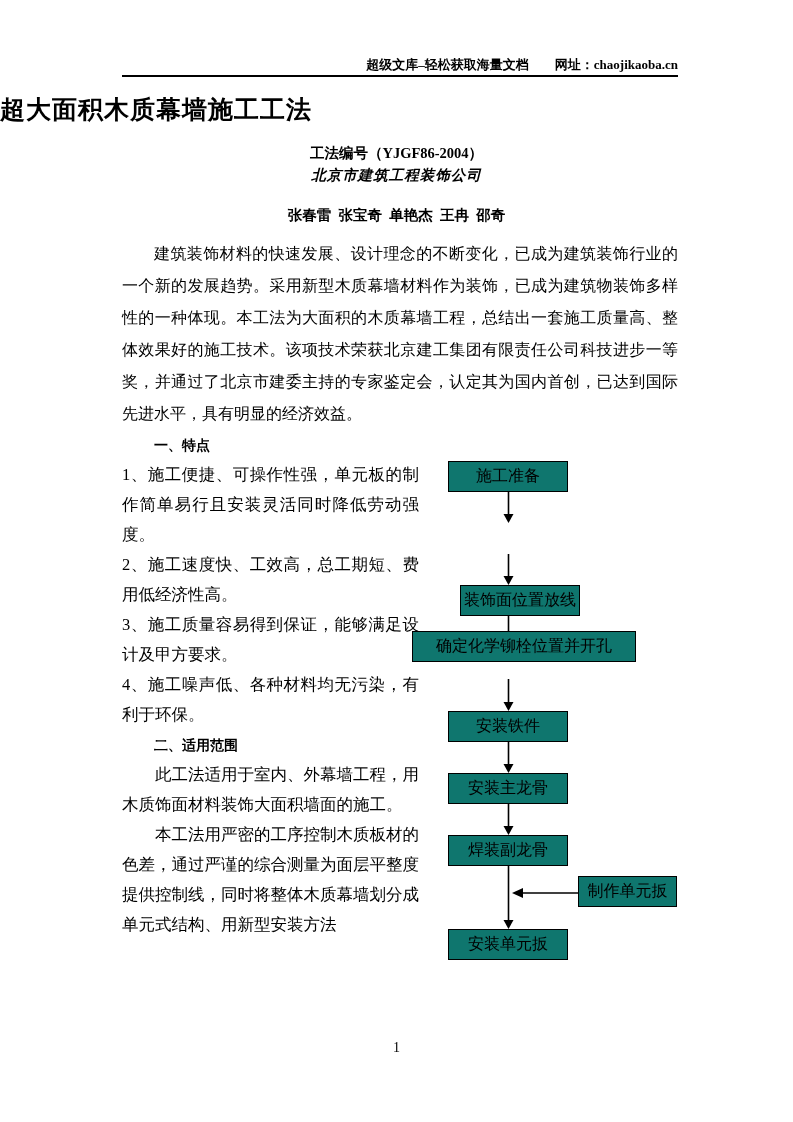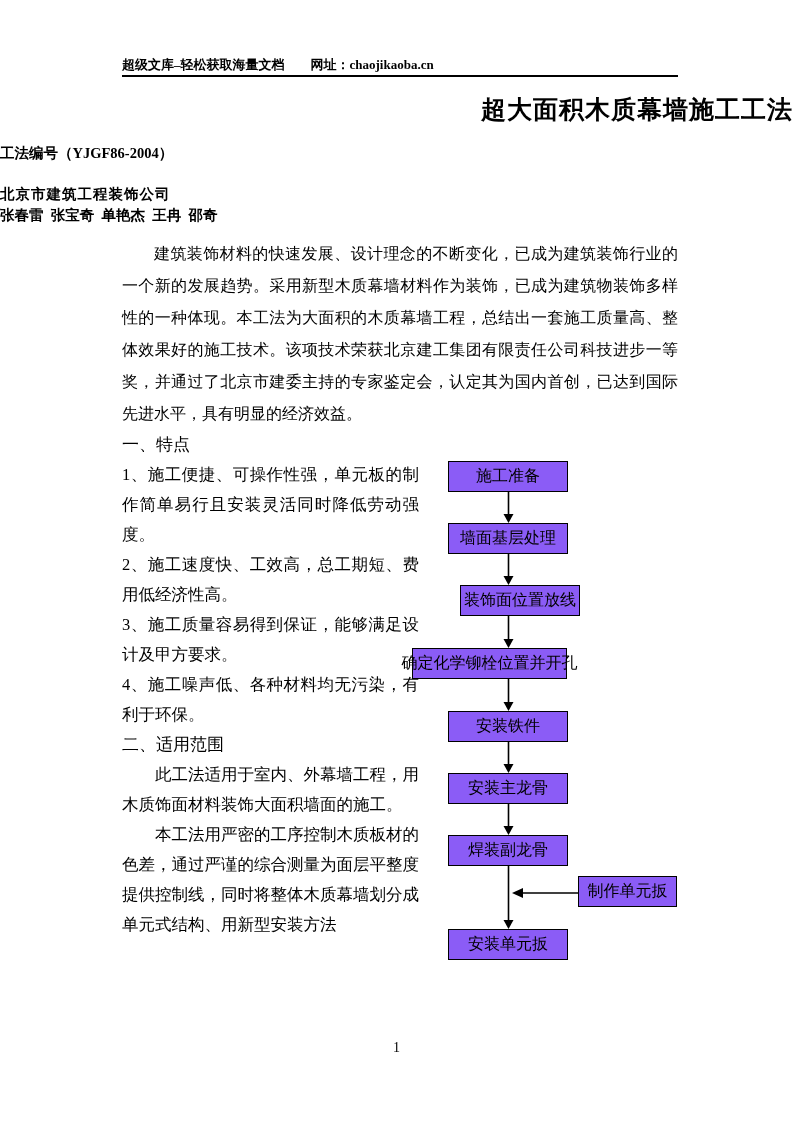--- a/index.html
+++ b/index.html
@@ -7,58 +7,58 @@
   .page {
     position:relative;
     width:793px; height:1122px;
     background:#ffffff;
     color:#000;
     font-family:"Liberation Serif","DejaVu Serif",serif;
     overflow:hidden;
   }
   
   .hdr {
-    position:absolute; top:56px; left:122px; right:115px;
-    text-align:left; font-size:13px; font-weight:bold;
+    position:absolute; top:56px; left:116px; right:115px;
+    text-align:right; font-size:13px; font-weight:bold;
     white-space:nowrap;
   }
   .hdr .site { margin-left:26px; }
   .hdr-rule {
     position:absolute; top:75px; left:122px; right:115px;
     border-top:2px solid #000; height:0;
   }
   
   .doc-title {
     position:absolute; top:93px; left:0; right:0;
-    text-align:right; font-size:25px; font-weight:bold; letter-spacing:1px;
+    text-align:left; font-size:25px; font-weight:bold; letter-spacing:1px;
   }
-  .meta { position:absolute; left:0; right:0; text-align:left;
+  .meta { position:absolute; left:0; right:0; text-align:center;
           font-size:14.5px; font-weight:bold; line-height:20px; white-space:pre-wrap; }
   .meta.code    { top:143px; }
-  .meta.company { top:184px; letter-spacing:1px; }
+  .meta.company { top:165px; letter-spacing:1px;font-style:italic; }
   .meta.authors { top:205px; }
   
   .intro {
     position:absolute; top:238px; left:122px; width:556px;
     font-size:16px; line-height:32px;
     text-align:justify; text-indent:2em;
   }
   
   .left-col { position:absolute; top:430px; left:122px; width:297px; }
   .lc-heading {
     font-family:"Liberation Sans","DejaVu Sans",sans-serif;
-    font-weight:normal; font-size:17px; line-height:30px;
+    font-weight:bold; font-size:14px; line-height:30px;margin-left:32px;
   }
   .lc-p { font-size:16.5px; line-height:30px; text-align:justify; }
   .lc-p.indent { text-indent:2em; }
   
   .flowchart { position:absolute; left:412px; top:455px; width:266px; height:560px; }
   .fc-box {
     position:absolute; height:31px;
-    border:1.6px solid #000; background:#8b5cf6;
+    border:1.6px solid #000; background:#0f766e;
     display:flex; align-items:center; justify-content:center;
     font-size:16px; white-space:nowrap;
   }
   .fc-caption {
     position:absolute; left:0; top:518px; width:210px;
     text-align:center; font-size:16.5px; white-space:pre-wrap;
   }
   .fc-svg { position:absolute; left:0; top:0; }
   
   .page-num {
@@ -112,23 +112,22 @@
         <polygon points="91.5,184 101.5,184 96.5,193"></polygon>
         <polygon points="91.5,247 101.5,247 96.5,256"></polygon>
         <polygon points="91.5,309 101.5,309 96.5,318"></polygon>
         <polygon points="91.5,371 101.5,371 96.5,380"></polygon>
         <polygon points="91.5,465 101.5,465 96.5,474"></polygon>
         <polygon points="100,438 111,433 111,443"></polygon>
       </g>
     </svg>
 
     <div class="fc-box" style="left:36px; top:6px;   width:120px;">施工准备</div>
-    <div class="fc-box" style="left:36px; top:68px;  width:120px;">墙面基层处理</div>
     <div class="fc-box" style="left:36px; top:130px; width:120px;margin-left:12px;">装饰面位置放线</div>
-    <div class="fc-box" style="left:0;    top:193px; width:155px;">确定化学铆栓位置并开孔</div>
+    <div class="fc-box" style="left:0;    top:176px; width:224px;">确定化学铆栓位置并开孔</div>
     <div class="fc-box" style="left:36px; top:256px; width:120px;">安装铁件</div>
     <div class="fc-box" style="left:36px; top:318px; width:120px;">安装主龙骨</div>
     <div class="fc-box" style="left:36px; top:380px; width:120px;">焊装副龙骨</div>
     <div class="fc-box" style="left:166px;top:421px; width:99px;">制作单元扳</div>
     <div class="fc-box" style="left:36px; top:474px; width:120px;">安装单元扳</div>
 
   </div>
 
   <div class="page-num">1</div>
 

